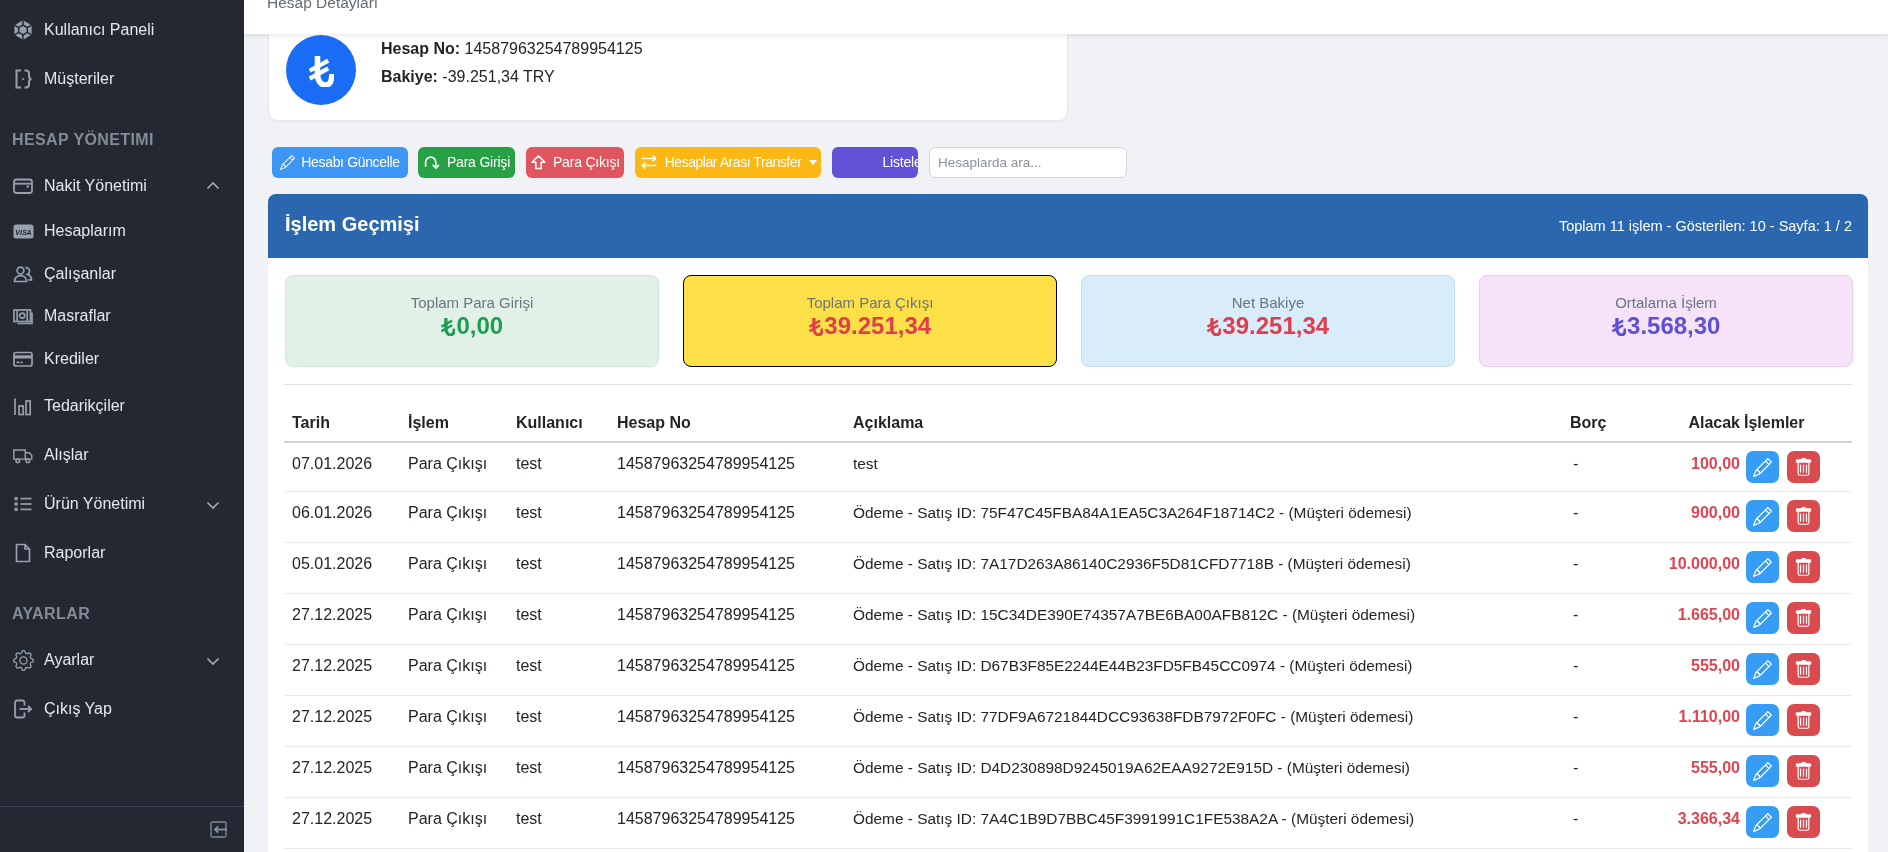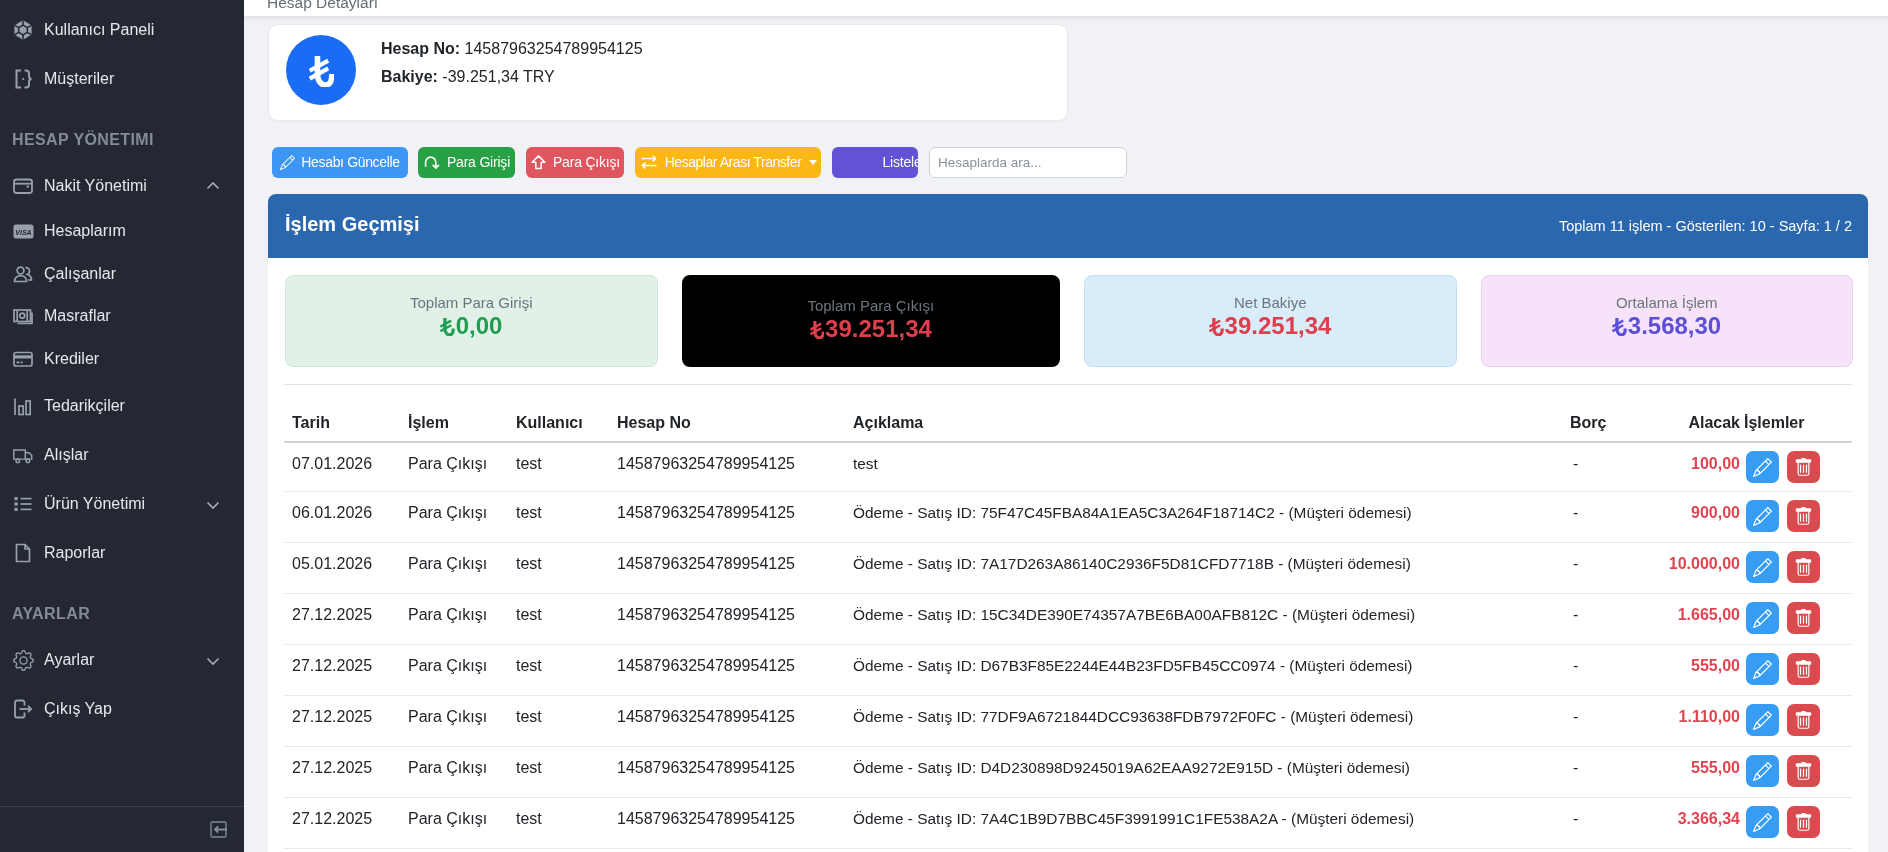--- a/index.html
+++ b/index.html
@@ -10,21 +10,21 @@
   .sidebar { position:absolute; left:0; top:0; width:244px; height:852px; background:#232833; }
   .sitem { position:absolute; left:0; width:244px; height:40px; display:flex; align-items:center; }
   .sitem .ic { position:absolute; left:12px; top:50%; transform:translateY(-50%); width:22px; height:22px; display:flex; align-items:center; justify-content:center; }
   .sitem .txt { position:absolute; left:44px; top:50%; transform:translateY(-50%); color:#e5e7ea; font-size:16px; white-space:nowrap; }
   .sitem .chev { position:absolute; left:205px; top:50%; transform:translateY(-50%); width:15px; height:15px; }
   .shead { position:absolute; left:12px; color:#848b96; font-size:16px; font-weight:bold; letter-spacing:.4px; transform:translateY(-50%); white-space:nowrap; }
   .sdivider { position:absolute; left:0; top:806px; width:244px; border-top:1px solid #3a414e; }
   .collapsebtn { position:absolute; left:207px; top:818px; width:24px; height:24px; }
 
   
-  .topbar { position:absolute; left:244px; top:0; width:1644px; height:16px; background:#fff; overflow:hidden; box-shadow:0 2px 4px rgba(33,37,41,.10); z-index:5; }
+  .topbar { position:absolute; left:244px; top:0; width:1644px; height:34px; background:#fff; overflow:hidden; box-shadow:0 2px 4px rgba(33,37,41,.10); z-index:5; }
   .topbar .title { position:absolute; left:23px; top:-7px; font-size:15.5px; line-height:20px; color:#676d75; }
 
   
   .acard { position:absolute; left:268px; top:24px; width:800px; height:97px; background:#fff; border:1px solid #e7e8ea; border-radius:10px; box-shadow:0 1px 2px rgba(0,0,0,.04); }
   .acircle { position:absolute; left:17px; top:10px; width:70px; height:70px; border-radius:50%; background:#1b6cf5; display:flex; align-items:center; justify-content:center; }
   .acircle svg { margin-top:3px; }
   .aline { position:absolute; left:112px; font-size:16px; color:#212529; white-space:nowrap; transform:translateY(-50%); }
   .aline b { font-weight:bold; }
 
   
@@ -41,21 +41,21 @@
   .hheader .hr { position:absolute; right:16px; top:50%; transform:translateY(-50%); color:#fff; font-size:14.5px; }
 
   .sumrow { position:absolute; left:17px; top:81px; width:1568px; height:92px; display:flex; gap:24px; }
   .sumcard { flex:1; border-radius:8px; display:flex; flex-direction:column; align-items:center; }
   .sumcard .lbl { margin-top:18px; font-size:15px; line-height:18px; color:#6c757d; }
   .sumcard .val { margin-top:0; font-size:24px; line-height:28px; font-weight:bold; display:flex; align-items:center; }
   .sumcard .val i { font-style:normal; margin-left:1px; }
   .sumcard .val svg { margin-top:1px; }
   .sum-green { background:#e2f1e8; border:1px solid #cde7d8; }
   .sum-green .val { color:#1d9e50; }
-  .sum-pink { background:#000000; border:4px solid #000000; }
+  .sum-pink { background:#fde047; border:1px solid #000000; }
   .sum-pink .val { color:#e03e4d; }
   .sum-blue { background:#d8ecf9; border:1px solid #c2dff2; }
   .sum-blue .val { color:#e03e4d; }
   .sum-purple { background:#f6e2f9; border:1px solid #e9ceef; }
   .sum-purple .val { color:#5b50d7; }
 
   
   .tbl { position:absolute; left:16px; top:190px; width:1568px; border-top:1px solid #dee2e6; }
   .thead { position:relative; height:57.5px; border-bottom:2px solid #cfd2d7; }
   .thead > span { position:absolute; top:27.5px; font-size:16px; font-weight:bold; color:#212529; line-height:20px; }

